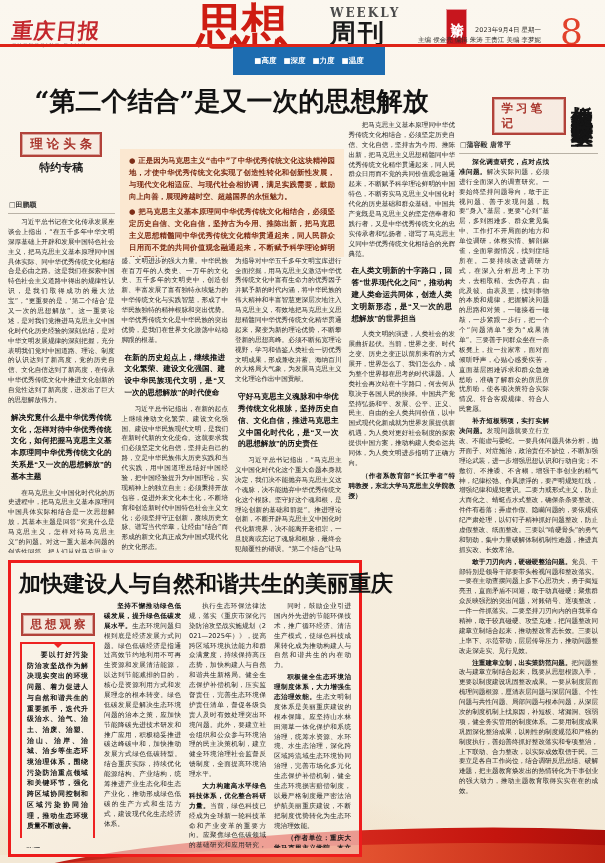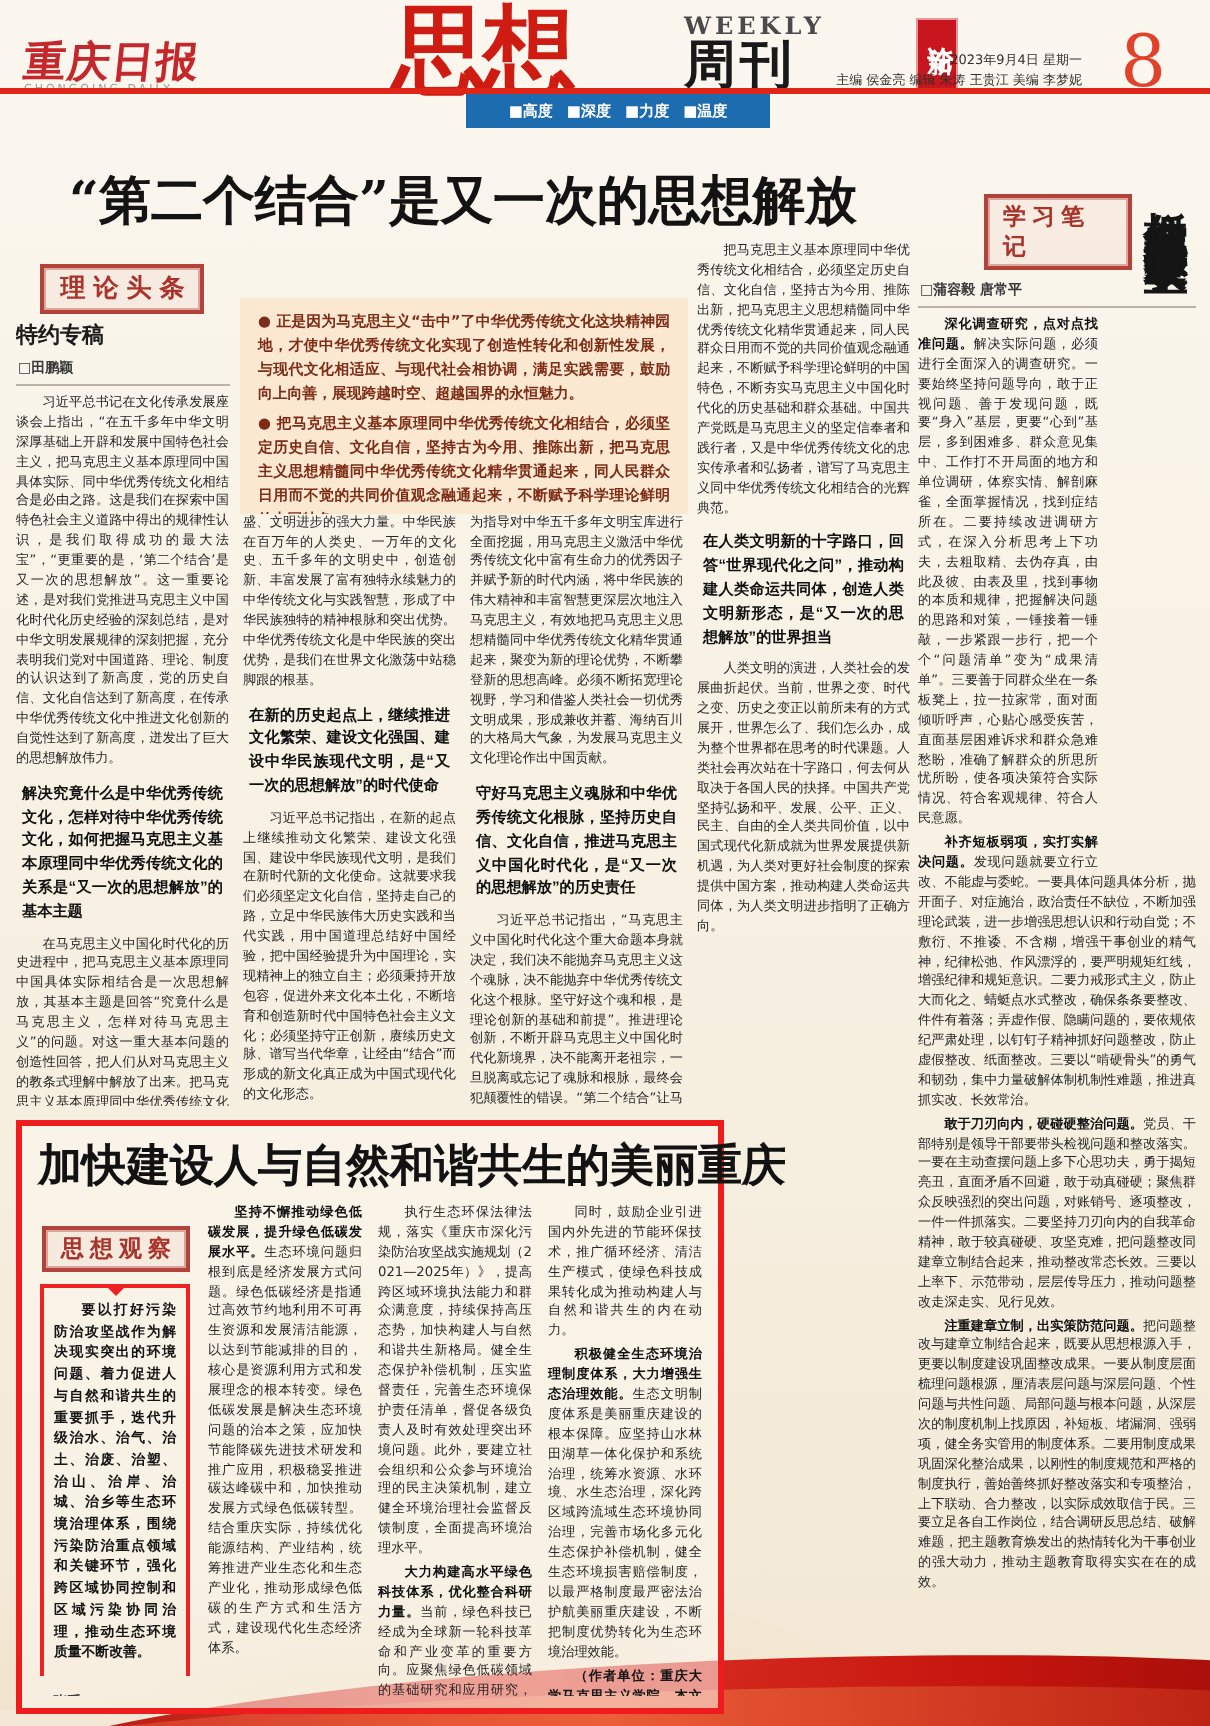--- a/index.html
+++ b/index.html
@@ -7,42 +7,42 @@
   .page{position:relative;width:605px;height:863px;overflow:hidden;
     background:linear-gradient(180deg,#fbf7ef 0%,#f7f0e2 55%,#f3e8d5 100%);}
   
   .masthead{position:absolute;left:0;top:0;width:100%;height:60px;z-index:3;}
   .logo{position:absolute;left:12px;top:20px;line-height:1;}
   .logo-cn{font-family:"DejaVu Serif",serif;font-weight:bold;font-size:21px;color:#c4282d;
     transform:skewX(-6deg);display:inline-block;letter-spacing:1px;}
   .logo-en{font-size:5.5px;color:#9a9a9a;letter-spacing:1.5px;margin-top:2px;}
   .masthead-center{position:absolute;left:196px;top:3px;display:flex;align-items:flex-start;gap:40px;}
   .masthead-title{font-family:"DejaVu Serif",serif;font-weight:bold;font-size:47px;line-height:46px;color:#ce1c12;letter-spacing:-2px;}
-  .masthead-sub{margin-left:16px;display:flex;flex-direction:column;align-items:flex-start;}
+  .masthead-sub{margin-left:4px;display:flex;flex-direction:column;align-items:flex-start;}
   .weekly{font-family:"DejaVu Serif",serif;font-weight:bold;font-size:12px;color:#4a4a4a;letter-spacing:2px;margin-top:3px;}
   .zhoukan{font-family:"DejaVu Serif",serif;font-weight:bold;font-size:26px;line-height:27px;color:#191919;letter-spacing:2px;}
   .xinlun-box{margin-left:6px;margin-top:6px;background:#c7161e;color:#fff;writing-mode:vertical-rl;
     font-size:13px;font-weight:bold;padding:4px 3px;line-height:1.1;height:30px;box-shadow:inset 0 0 0 1px rgba(255,255,255,.55);}
   .issue-info{position:absolute;right:64px;top:25px;text-align:right;font-size:6.5px;color:#33302c;line-height:1.6;}
   .page-number{position:absolute;right:22px;top:14px;font-family:"DejaVu Serif",serif;font-size:36px;color:#e2422c;line-height:1;}
   .red-rule{position:absolute;left:0;top:44px;width:100%;height:3px;background:#df2418;z-index:3;}
-  .tab-bar{position:absolute;left:233px;top:47px;width:152px;height:17px;background:#1d6cb0;z-index:4;
+  .tab-bar{position:absolute;left:233px;top:47px;width:152px;height:28px;background:#1d6cb0;z-index:4;
     display:flex;align-items:center;justify-content:center;gap:7px;color:#fff;font-size:7.5px;font-weight:bold;}
   
   .author-line{font-size:7px;font-weight:bold;color:#3a3a3a;padding:2px 1px 3px;border-bottom:1px solid #b9b2a6;margin-bottom:4px;}
   .blk-p,.blk-lead,.blk-attr{font-size:6.6px;line-height:1.5;color:#262626;text-align:justify;
     word-break:break-all;text-indent:2em;margin:0 0 2px;}
   .blk-lead b{color:#111;}
   .blk-attr{font-weight:bold;color:#151515;margin-top:3px;}
   .blk-h{font-family:Liberation Sans, sans-serif;font-weight:bold;font-size:7.6px;line-height:1.55;color:#101010;
     text-align:justify;word-break:break-all;margin:6px 0;padding:0 3px;}
   .stamp{display:block;width:fit-content;margin:11px auto 3px;border:2px solid #b2423a;color:#a8342b;
     background:rgba(200,80,60,.06);box-shadow:inset 0 0 0 1px rgba(178,66,58,.4);
     font-family:"DejaVu Serif",serif;font-weight:bold;font-size:12.5px;letter-spacing:4px;padding:2px 4px 2px 8px;}
-  .badge-sub{font-weight:bold;font-size:11px;color:#1c1c1c;margin:2px 0 2px;font-family:"DejaVu Serif",serif;}
+  .badge-sub{text-align:center;font-weight:bold;font-size:11px;color:#1c1c1c;margin:2px 0 23px;font-family:"DejaVu Serif",serif;}
   
   .lead-article{position:absolute;left:8px;top:86px;width:447px;height:472px;z-index:2;}
   .lead-headline{margin:0;font-family:"DejaVu Serif",serif;font-weight:bold;font-size:26px;line-height:30px;
     color:#131313;text-align:center;white-space:nowrap;}
   .lead-article .cols{display:flex;gap:7px;height:432px;overflow:hidden;margin-top:5px;position:relative;}
   .lead-article .col{flex:1;min-width:0;}
   .col-spacer{height:106px;}
   .highlight-box{position:absolute;left:8px;top:28px;width:224px;height:108px;left:112px;
     background:#fbe8d1;padding:6px 9px;box-sizing:border-box;overflow:hidden;z-index:2;}
   .bullet-item{margin:0 0 4px;font-size:7.4px;font-weight:bold;line-height:1.6;color:#7d2d17;
@@ -136,20 +136,21 @@
             <div class="blk-p">马克思主义不是教条而是科学，必须坚定历史自信、文化自信，坚持古为今用、推陈出新，以马克思主义为指导对中华五千多年文明宝库进行全面挖掘，用马克思主义激活中华优秀传统文化中富有生命力的优秀因子并赋予新的时代内涵，将中华民族的伟大精神和丰富智慧更深层次地注入马克思主义，有效地把马克思主义思想精髓同中华优秀传统文化精华贯通起来，聚变为新的理论优势，不断攀登新的思想高峰。必须不断拓宽理论视野，学习和借鉴人类社会一切优秀文明成果，形成兼收并蓄、海纳百川的大格局大气象，为发展马克思主义文化理论作出中国贡献。</div>
             <div class="blk-h">守好马克思主义魂脉和中华优秀传统文化根脉，坚持历史自信、文化自信，推进马克思主义中国化时代化，是“又一次的思想解放”的历史责任</div>
             <div class="blk-p">习近平总书记指出，“马克思主义中国化时代化这个重大命题本身就决定，我们决不能抛弃马克思主义这个魂脉，决不能抛弃中华优秀传统文化这个根脉。坚守好这个魂和根，是理论创新的基础和前提”。推进理论创新，不断开辟马克思主义中国化时代化新境界，决不能离开老祖宗，一旦脱离或忘记了魂脉和根脉，最终会犯颠覆性的错误。“第二个结合”让马克思主义成为中国的，中华优秀传统文化成为现代的，让新文化成为中国式现代化的文化形态。</div>
           </div>
       </div>
       <div class="col">
         <div>
             <div class="blk-p">把马克思主义基本原理同中华优秀传统文化相结合，必须坚定历史自信、文化自信，坚持古为今用、推陈出新，把马克思主义思想精髓同中华优秀传统文化精华贯通起来，同人民群众日用而不觉的共同价值观念融通起来，不断赋予科学理论鲜明的中国特色，不断夯实马克思主义中国化时代化的历史基础和群众基础。中国共产党既是马克思主义的坚定信奉者和践行者，又是中华优秀传统文化的忠实传承者和弘扬者，谱写了马克思主义同中华优秀传统文化相结合的光辉典范。</div>
             <div class="blk-h">在人类文明新的十字路口，回答“世界现代化之问”，推动构建人类命运共同体，创造人类文明新形态，是“又一次的思想解放”的世界担当</div>
             <div class="blk-p">人类文明的演进，人类社会的发展曲折起伏。当前，世界之变、时代之变、历史之变正以前所未有的方式展开，世界怎么了、我们怎么办，成为整个世界都在思考的时代课题。人类社会再次站在十字路口，何去何从取决于各国人民的抉择。中国共产党坚持弘扬和平、发展、公平、正义、民主、自由的全人类共同价值，以中国式现代化新成就为世界发展提供新机遇，为人类对更好社会制度的探索提供中国方案，推动构建人类命运共同体，为人类文明进步指明了正确方向。</div>
+            <div class="blk-attr">（作者系教育部“长江学者”特聘教授，东北大学马克思主义学院教授）</div>
           </div>
       </div>
       <div class="highlight-box">
           <p class="bullet-item">● 正是因为马克思主义“击中”了中华优秀传统文化这块精神园地，才使中华优秀传统文化实现了创造性转化和创新性发展，与现代文化相适应、与现代社会相协调，满足实践需要，鼓励向上向善，展现跨越时空、超越国界的永恒魅力。</p>
           <p class="bullet-item">● 把马克思主义基本原理同中华优秀传统文化相结合，必须坚定历史自信、文化自信，坚持古为今用、推陈出新，把马克思主义思想精髓同中华优秀传统文化精华贯通起来，同人民群众日用而不觉的共同价值观念融通起来，不断赋予科学理论鲜明的中国特色。</p>
         </div>
     </div>
   </div>
 
   <div class="right-article">

